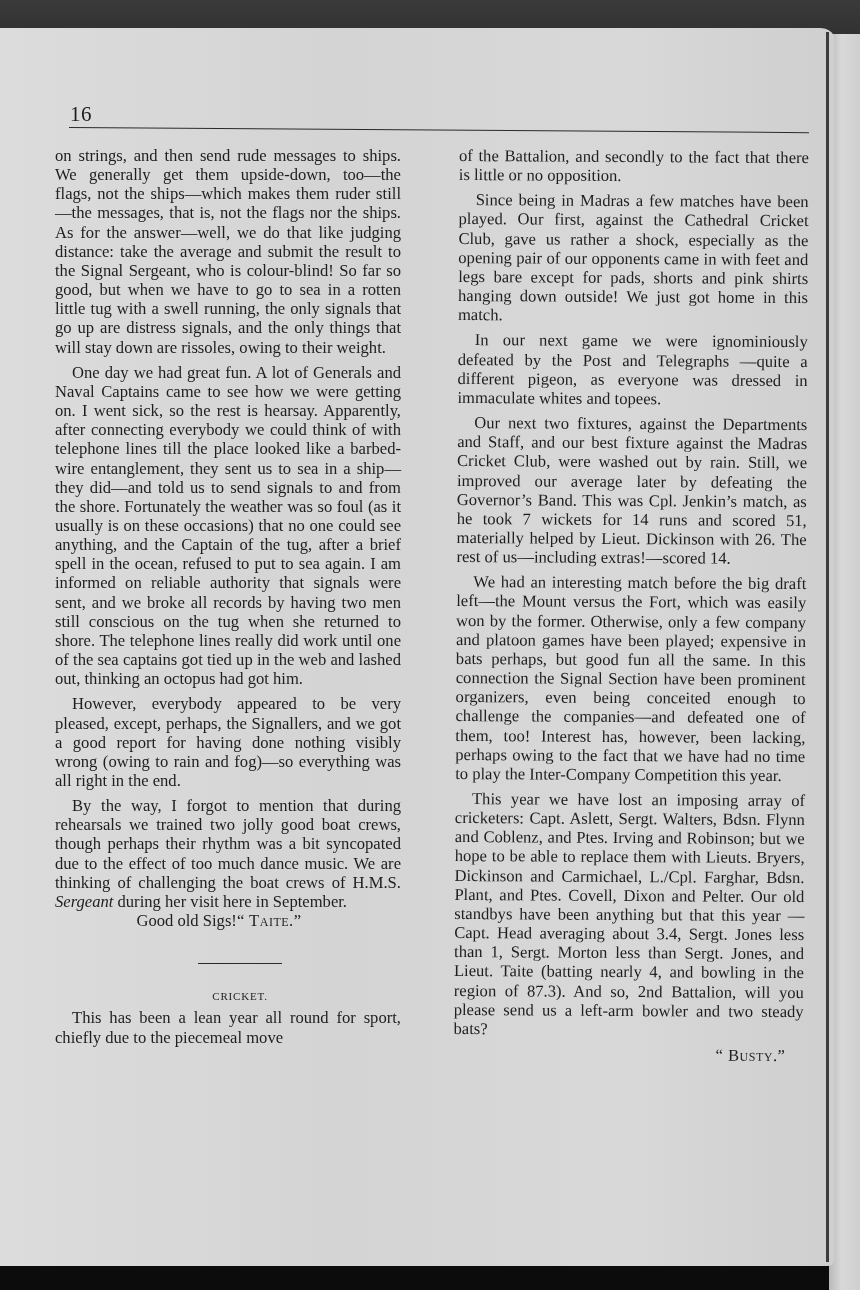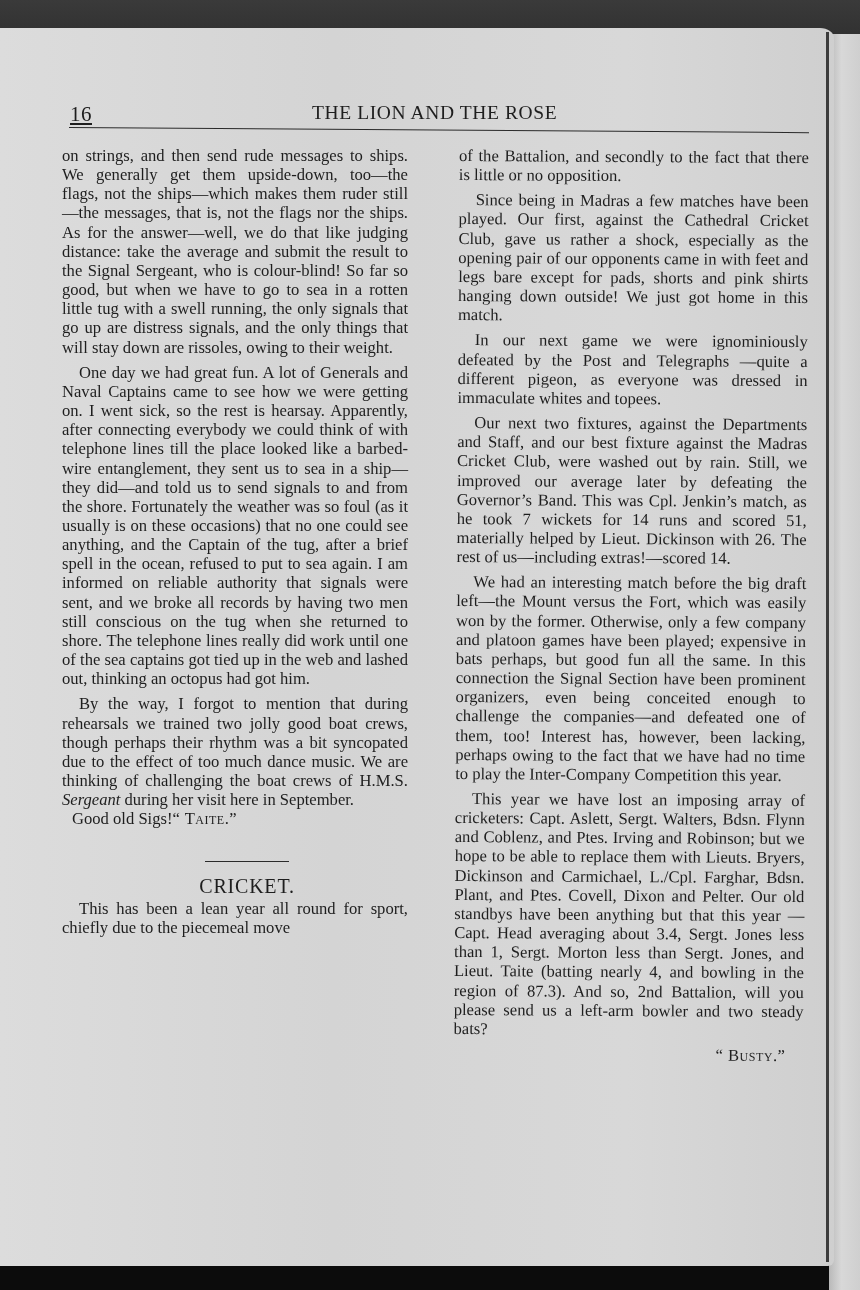--- a/index.html
+++ b/index.html
@@ -29,73 +29,73 @@
     }
     .next-page {
       position: absolute; left: 829px; top: 34px; width: 31px; height: 1256px;
       background: linear-gradient(90deg, #b9b9b9, #d8d8d8 40%, #cfcfcf);
     }
     .header {
       position: absolute; left: 66px; top: 99px; width: 744px; height: 28px;
     }
     .page-number {
       position: absolute; left: 4px; top: 3px;
-      font-size: 21px; letter-spacing: 0.5px; text-decoration: underline;
+      font-size: 21px; letter-spacing: 0.5px;
     }
     .running-title {
       position: absolute; left: 246px; top: 3px;
       font-size: 19.5px; letter-spacing: 0.6px;
     }
     .header-rule {
       position: absolute; left: 69px; top: 127px; width: 740px; height: 0;
       border-top: 1.6px solid #2a2a2a;
       transform: rotate(0.4deg); transform-origin: left center;
     }
     .column {
       position: absolute; top: 146px; width: 346px;
       font-size: 16.6px; line-height: 19.15px;
       text-align: justify; hyphens: manual;
     }
-    .col-left { left: 62px; }
+    .col-left { left: 55px; }
     .col-right { left: 459px; width: 350px; transform: rotate(0.35deg); transform-origin: left top; }
     .column p { margin: 0; text-indent: 0; }
     .column p.indent { text-indent: 17px; }
     .column p.gap { margin-top: 6px; }
-    .signoff-line { display: flex; justify-content: flex-start; padding-left: 10px; padding-right: 28px; }
+    .signoff-line { display: flex; justify-content: center; padding-left: 10px; padding-right: 28px; }
     .smallcaps { font-variant: small-caps; letter-spacing: 0.5px; }
     .section-rule {
       width: 84px; margin: 33px auto 0 auto; border-top: 1.4px solid #2a2a2a;
       position: relative; left: 12px;
     }
     .section-heading {
-      text-align: center; font-size: 20px; letter-spacing: 0.8px;
-      margin: 15px 0 2px 0; position: relative; left: 12px;
+      text-align: center; font-size: 11px; letter-spacing: 0.8px;
+      margin: 23px 0 2px 0; position: relative; left: 12px;
     }
     .right-signoff { text-align: right; padding-right: 18px; margin-top: 6px; }
     em { font-style: italic; }
   </style>
 </head>
 <body>
 
 <div class="top-bg"></div>
 <div class="bottom-bg"></div>
 <div class="next-page"></div>
 
 <div class="page"></div>
 <div class="spine"></div>
 
 <div class="header">
   <span class="page-number">16</span>
-  <span class="running-title">THE LION AND THE ROSE</span>
 </div>
 <div class="header-rule"></div>
 
 <div class="column col-left">
   <p>on strings, and then send rude messages to ships. We generally get them upside-down, too—the flags, not the ships—which makes them ruder still—the messages, that is, not the flags nor the ships. As for the answer—well, we do that like judging distance: take the average and submit the result to the Signal Sergeant, who is colour-blind! So far so good, but when we have to go to sea in a rotten little tug with a swell running, the only signals that go up are distress signals, and the only things that will stay down are rissoles, owing to their weight.</p>
   <p class="indent gap">One day we had great fun. A lot of Generals and Naval Captains came to see how we were getting on. I went sick, so the rest is hearsay. Apparently, after connecting everybody we could think of with telephone lines till the place looked like a barbed-wire entanglement, they sent us to sea in a ship—they did—and told us to send signals to and from the shore. Fortunately the weather was so foul (as it usually is on these occasions) that no one could see anything, and the Captain of the tug, after a brief spell in the ocean, refused to put to sea again. I am informed on reliable authority that signals were sent, and we broke all records by having two men still conscious on the tug when she returned to shore. The telephone lines really did work until one of the sea captains got tied up in the web and lashed out, thinking an octopus had got him.</p>
+  <p class="indent gap">However, everybody appeared to be very pleased, except, perhaps, the Signallers, and we got a good report for having done nothing visibly wrong (owing to rain and fog)—so everything was all right in the end.</p>
   <p class="indent gap"><span>By the way, I forgot to mention that during rehearsals we trained two jolly good boat crews, though perhaps their rhythm was a bit syncopated due to the effect of too much dance music. We are thinking of challenging the boat crews of H.M.S. </span><em>Sergeant</em><span> during her visit here in September.</span></p>
   <div class="signoff-line">
     <span>Good old Sigs!</span>
     <span class="smallcaps">“ Taite.”</span>
   </div>
   <div class="section-rule"></div>
   <div class="section-heading">CRICKET.</div>
   <p class="indent">This has been a lean year all round for sport, chiefly due to the piecemeal move</p>
 </div>
 

